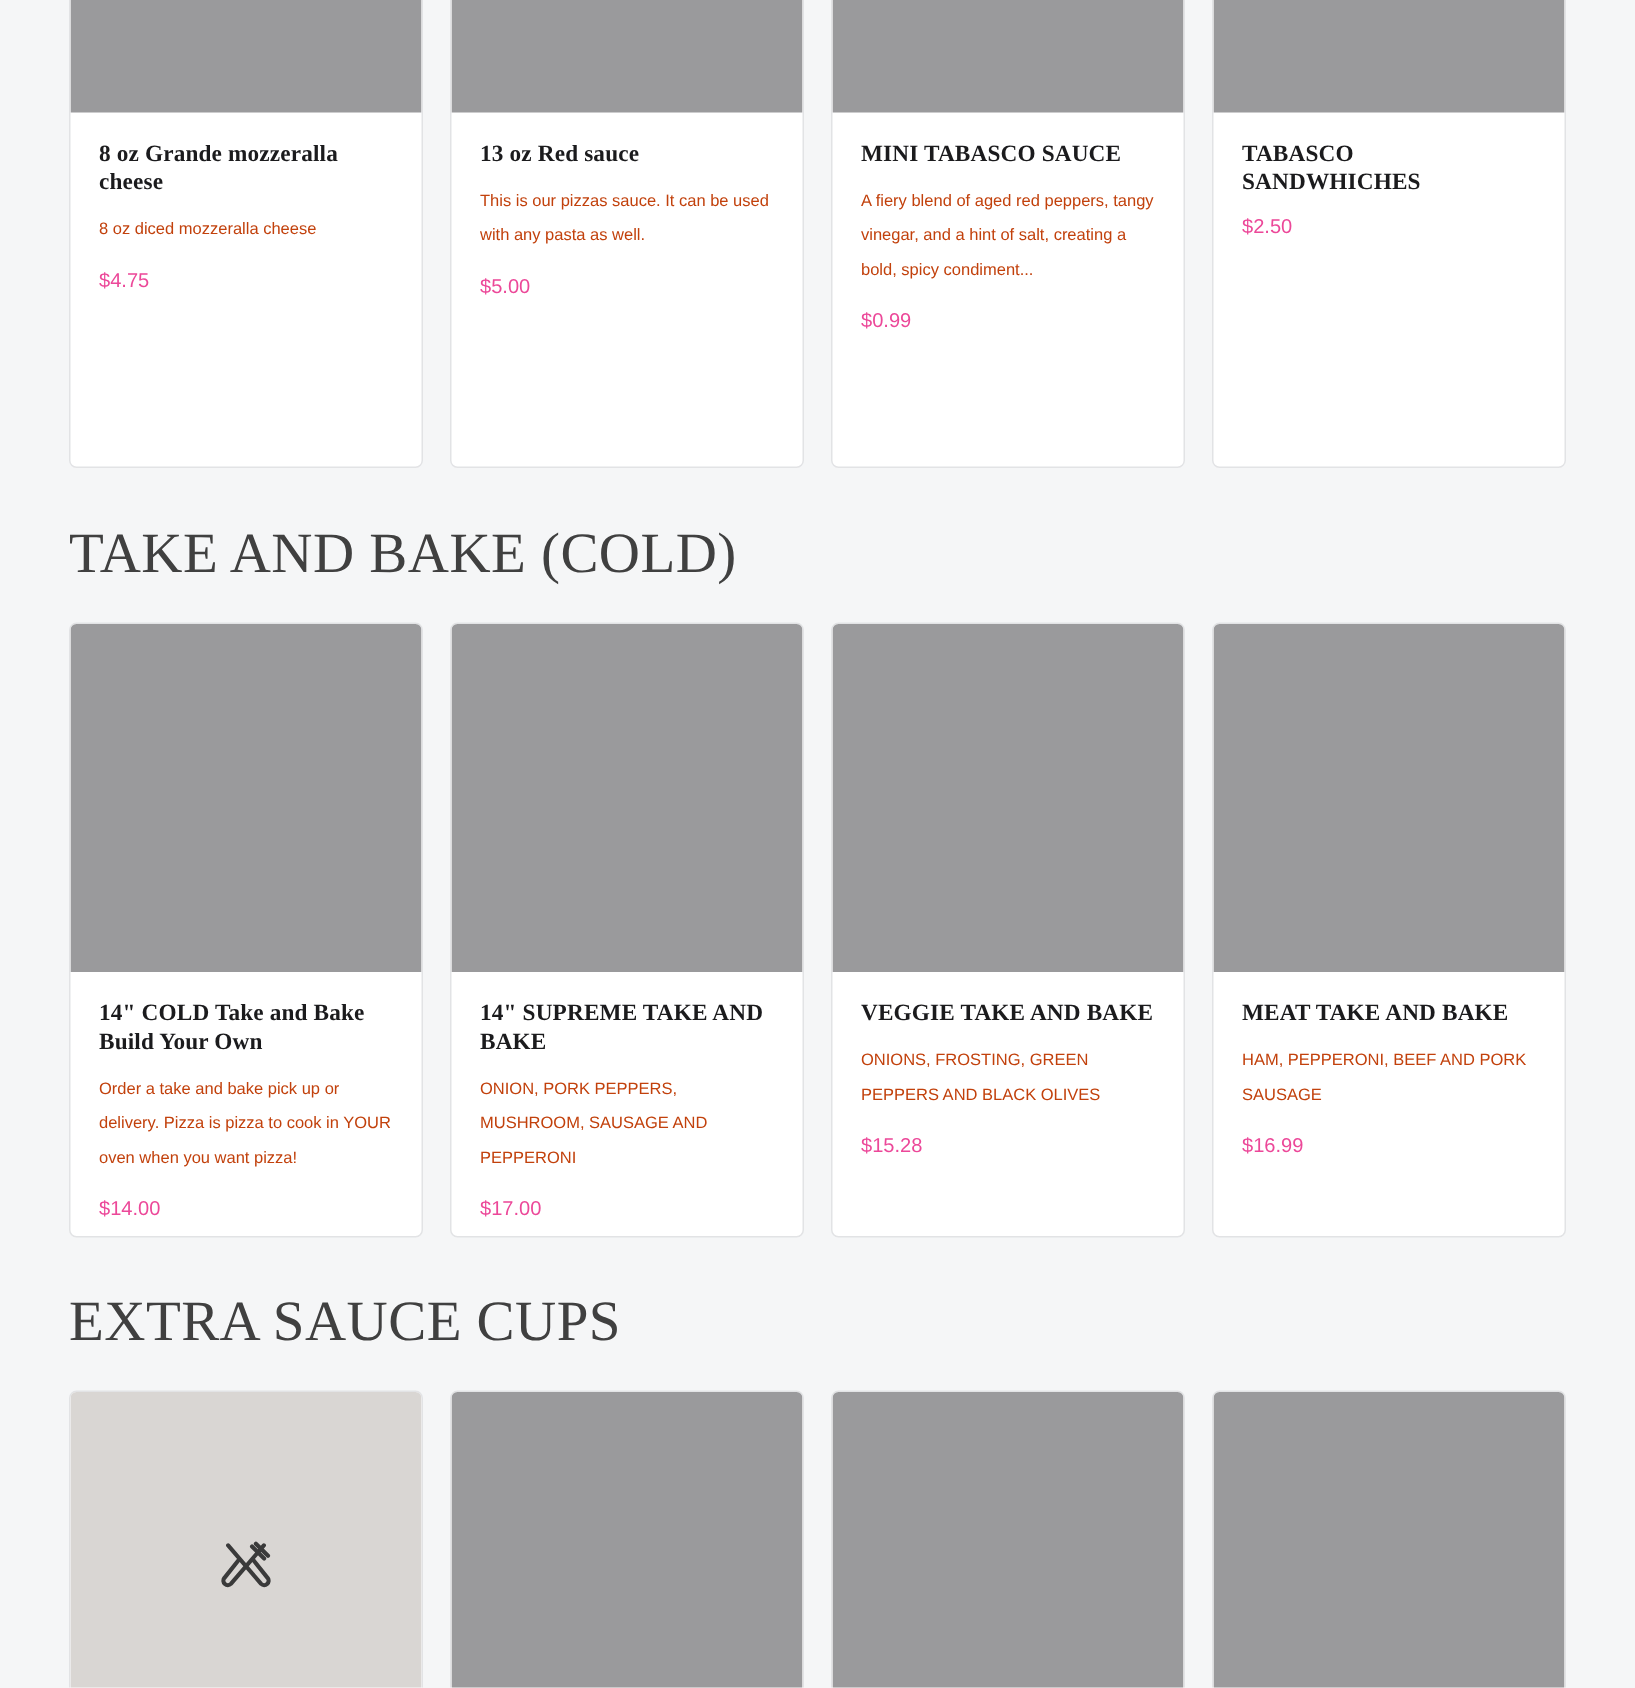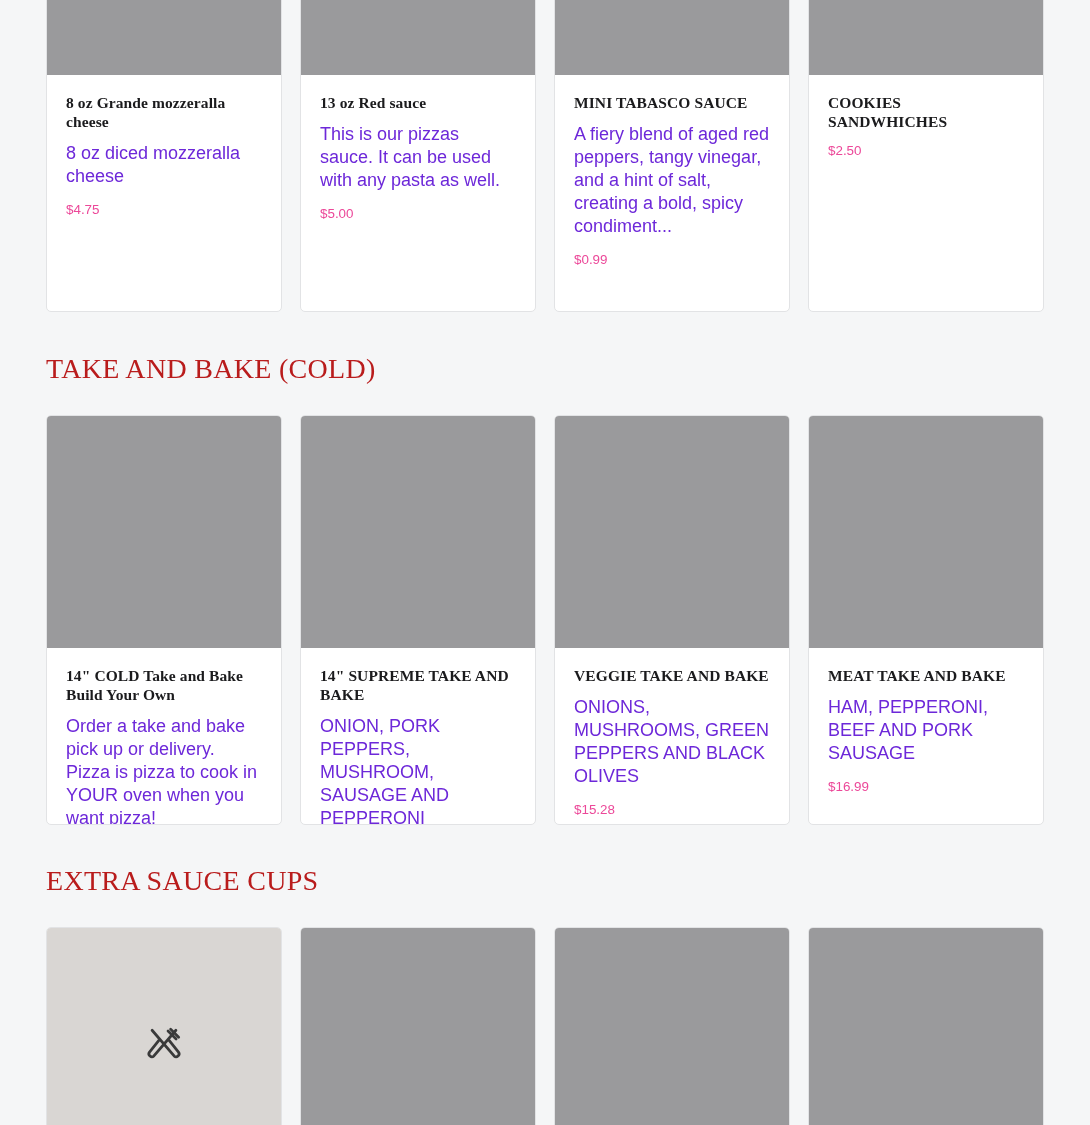--- a/index.html
+++ b/index.html
@@ -21,25 +21,25 @@
     height: 1125px;
     background: #f5f6f7;
     padding: 0 30px;
   }
 
   
   .section { width: 998px; }
 
   .section-title {
     font-family: "Liberation Serif", serif;
-    font-size: 28px;
+    font-size: 38px;
     line-height: 34px;
     font-weight: 400;
     letter-spacing: 0.3px;
-    color: #b91c1c;
+    color: #404040;
     margin: 0;
     padding: 0;
   }
 
   
   .card-grid {
     display: grid;
     grid-template-columns: repeat(4, 236px);
     column-gap: 18px;
     row-gap: 18px;
@@ -83,23 +83,23 @@
     font-weight: 700;
     font-size: 15.5px;
     line-height: 19px;
     color: #1b1b1d;
     margin: 0 0 11px 0;
     letter-spacing: 0.1px;
   }
 
   .card-desc {
     font-family: "Liberation Sans", sans-serif;
-    font-size: 18px;
+    font-size: 11px;
     line-height: 23px;
-    color: #6d28d9;
+    color: #c2410c;
     margin: 0 0 13px 0;
     white-space: pre-line;
   }
 
   .card-price {
     font-family: "Liberation Sans", sans-serif;
     font-size: 13.4px;
     line-height: 18px;
     color: #ec4899;
     margin: 0;
@@ -152,21 +152,21 @@
         <div class="card-body">
           <h3 class="card-title">MINI TABASCO SAUCE</h3>
           <p class="card-desc">A fiery blend of aged red peppers, tangy vinegar, and a hint of salt, creating a bold, spicy condiment...</p>
           <p class="card-price">$0.99</p>
         </div>
       </div>
 
       <div class="card">
         <div class="card-media"></div>
         <div class="card-body">
-          <h3 class="card-title">COOKIES SANDWHICHES</h3>
+          <h3 class="card-title">TABASCO SANDWHICHES</h3>
           <p class="card-price">$2.50</p>
         </div>
       </div>
 
     </div>
   </div>
 
   <div class="section sec-takebake">
     <h2 class="section-title">TAKE AND BAKE (COLD)</h2>
 
@@ -188,21 +188,21 @@
             <h3 class="card-title">14" SUPREME TAKE AND BAKE</h3>
             <p class="card-desc">ONION, PORK PEPPERS, MUSHROOM, SAUSAGE AND PEPPERONI</p>
             <p class="card-price">$17.00</p>
           </div>
         </div>
 
         <div class="card">
           <div class="card-media"></div>
           <div class="card-body">
             <h3 class="card-title">VEGGIE TAKE AND BAKE</h3>
-            <p class="card-desc">ONIONS, MUSHROOMS, GREEN PEPPERS AND BLACK OLIVES</p>
+            <p class="card-desc">ONIONS, FROSTING, GREEN PEPPERS AND BLACK OLIVES</p>
             <p class="card-price">$15.28</p>
           </div>
         </div>
 
         <div class="card">
           <div class="card-media"></div>
           <div class="card-body">
             <h3 class="card-title">MEAT TAKE AND BAKE</h3>
             <p class="card-desc">HAM, PEPPERONI, BEEF AND PORK SAUSAGE</p>
             <p class="card-price">$16.99</p>

